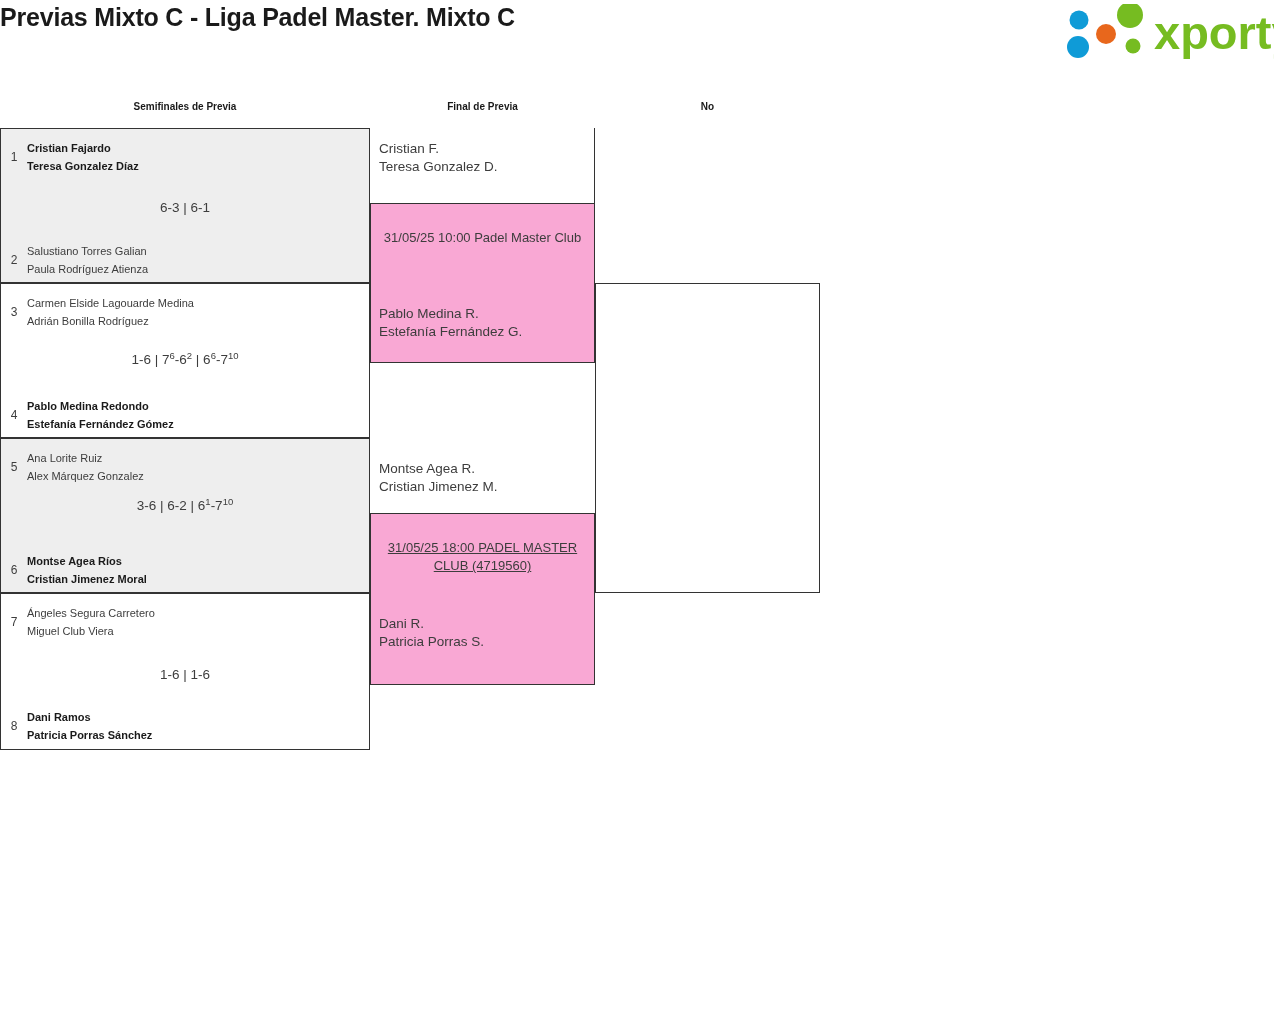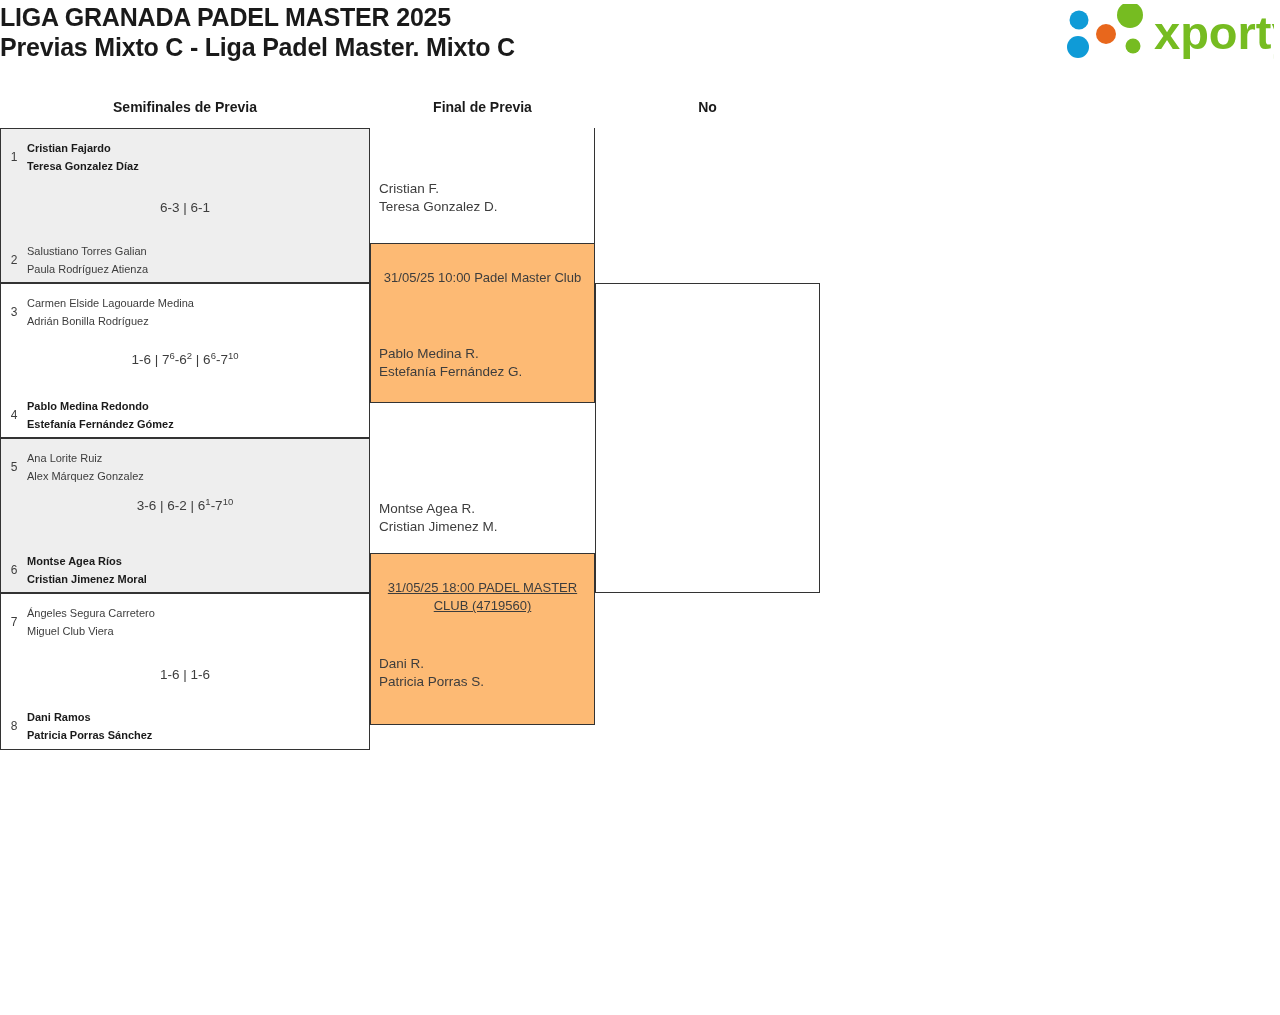--- a/index.html
+++ b/index.html
@@ -38,21 +38,21 @@
     left: 1046px;
     top: 4px;
     width: 228px;
     height: 56px;
   }
   .logo svg { display: block; }
 
   
   .round-header {
     position: absolute;
-    font-size: 14px;
+    font-size: 10px;
     font-weight: bold;
     color: #1a1a1a;
     text-align: center;
     top: 98px;
     line-height: 18px;
     white-space: nowrap;
   }
   #round-header-0 { left: 0px;   width: 370px; }
   #round-header-1 { left: 370px; width: 225px; }
   #round-header-2 { left: 595px; width: 225px; }
@@ -101,22 +101,21 @@
     color: #3d3d3d;
   }
   .score sup { font-size: 9.5px; vertical-align: super; line-height: 0; }
 
   
   .final-box {
     position: absolute;
     left: 370px;
     width: 225px;
     border: 1px solid #333333;
-    background: #fdba74;
-    margin-top: 40px;
+    background: #f9a8d4;
   }
   .final-team {
     position: absolute;
     left: 8px;
     right: 6px;
     font-size: 13.5px;
     line-height: 18px;
     color: #3d3d3d;
   }
   .final-meta {
@@ -151,21 +150,20 @@
     border: 1px solid #333333;
     background: #ffffff;
   }
 </style>
 </head>
 <body>
 
 <div id="root">
 
   <div class="title-block">
-    <div class="title-line">LIGA GRANADA PADEL MASTER 2025</div>
     <div class="title-line">Previas Mixto C - Liga Padel Master. Mixto C</div>
   </div>
 
   <div class="logo">
     <svg width="228" height="56" viewBox="0 0 228 56" xmlns="http://www.w3.org/2000/svg">
       <circle cx="33" cy="16" r="9.5" fill="#0f9bd7"></circle>
       <circle cx="32" cy="43" r="11" fill="#0f9bd7"></circle>
       <circle cx="60" cy="30" r="10" fill="#e8671c"></circle>
       <circle cx="84" cy="11" r="13" fill="#76bc21"></circle>
       <circle cx="87" cy="42" r="7.5" fill="#76bc21"></circle>

